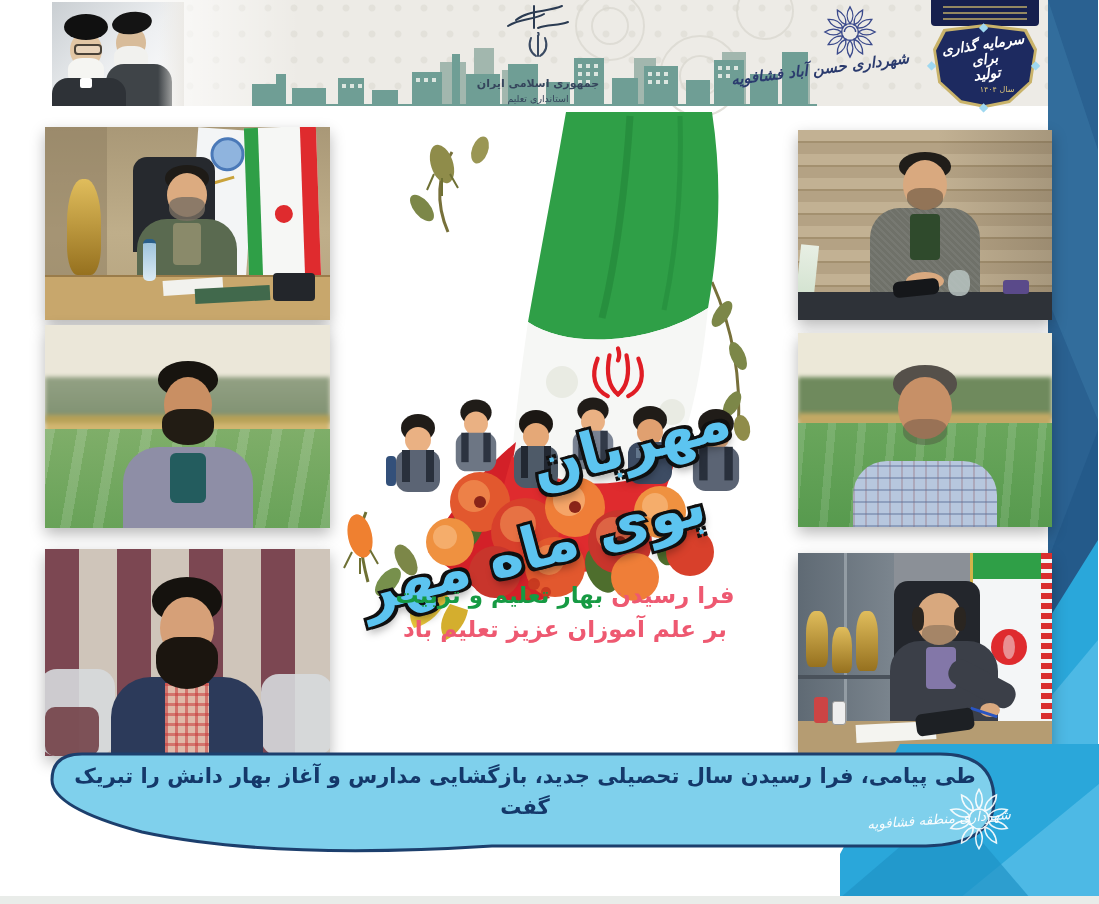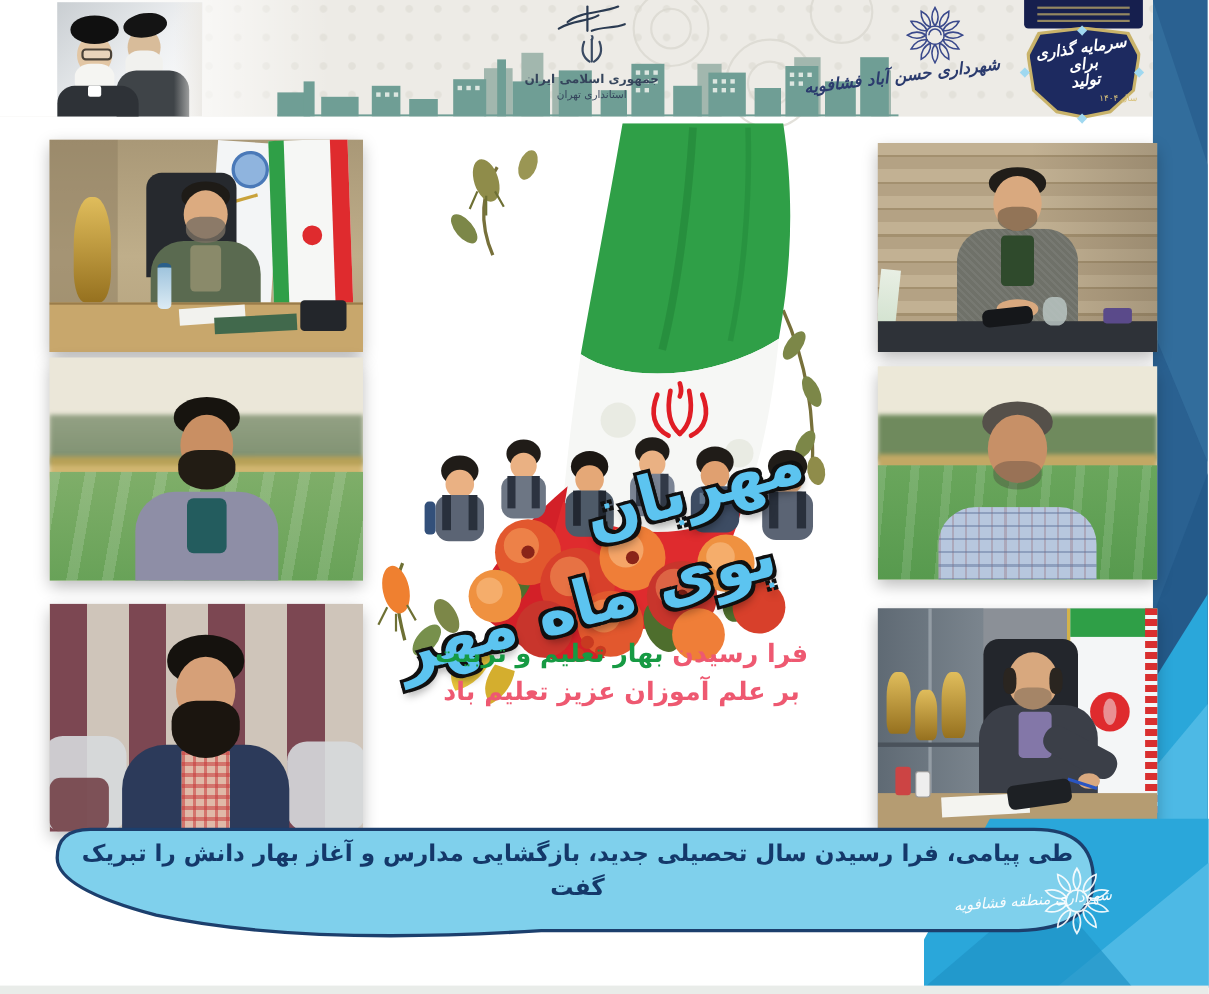--- a/index.html
+++ b/index.html
@@ -35,21 +35,21 @@
   
   .badge{position:absolute;left:925px;top:0;width:120px;height:110px;z-index:2;}
   .badge-top{position:absolute;left:6px;top:0;width:108px;height:26px;background:#161f4e;border-radius:0 0 4px 4px;}
   .badge-top i{position:absolute;left:12px;height:2px;width:84px;background:#c9b36a;opacity:.7;}
   .badge-body{position:absolute;left:8px;top:24px;width:104px;height:84px;background:#c9b36a;
      clip-path:polygon(50% 0,90% 6%,100% 30%,95% 70%,74% 94%,50% 100%,26% 94%,5% 70%,0 30%,10% 6%);}
   .badge-inner{position:absolute;left:3px;top:3px;width:98px;height:78px;background:#1d2a60;
      clip-path:polygon(50% 0,90% 6%,100% 30%,95% 70%,74% 94%,50% 100%,26% 94%,5% 70%,0 30%,10% 6%);}
   .badge-slogan{position:absolute;left:0;top:10px;width:100%;text-align:center;color:#fff;
      font-style:italic;font-weight:bold;font-size:14px;line-height:15px;transform:rotate(-8deg);direction:rtl;}
-  .badge-year{position:absolute;left:0;top:58px;width:100%;text-align:right;color:#d9c27a;font-size:8px;direction:rtl;}
+  .badge-year{position:absolute;left:12px;top:58px;width:100%;text-align:center;color:#d9c27a;font-size:8px;direction:rtl;}
   .diamond{position:absolute;color:#9fd8f0;font-size:12px;}
 </style>
 </head>
 <body>
 
 <div id="stage">
 
   <svg class="abs" style="left:1048px;top:0;width:50px;height:898px;" viewBox="0 0 50 898" preserveAspectRatio="none">
     <rect width="50" height="898" fill="#2a6191"></rect>
     <polygon points="0,0 50,150 50,420 0,300" fill="#34719f" opacity=".8"></polygon>
@@ -158,22 +158,22 @@
         </g>
       </svg>
       <svg width="26" height="30" viewBox="0 0 26 30" style="display:block;margin:2px auto 0;">
         <g fill="none" stroke="#3a4a62" stroke-width="2" stroke-linecap="round">
           <path d="M13 4 L13 24"></path>
           <path d="M6 6 C3 14 5 20 11 24"></path>
           <path d="M20 6 C23 14 21 20 15 24"></path>
           <path d="M13 0 C14 2 14 3 13 4"></path>
         </g>
       </svg>
-      <div class="gov-txt" dir="rtl" style="font-size:11px;font-weight:bold;margin-top:3px;">جمهوری اسلامی ایران</div>
-      <div class="gov-txt" dir="rtl" style="font-size:9.5px;margin-top:2px;">استانداری تهران</div>
+      <div class="gov-txt" dir="rtl" style="font-size:11px;font-weight:bold;margin-top:15px;">جمهوری اسلامی ایران</div>
+      <div class="gov-txt" dir="rtl" style="font-size:9.5px;margin-top:2px;">استانداری تعلیم</div>
     </div>
 
     <svg class="abs" style="left:818px;top:4px;width:64px;height:56px;" viewBox="0 0 60 60">
       <g fill="none" stroke="#3b4a8c" stroke-width="1.5">
         <circle cx="30" cy="30" r="9"></circle>
         <path d="M30 30 m-6 0 a6 6 0 0 1 12 0"></path>
         <g id="p1">
             <path d="M30 3 C34 9 34 16 30 21 C26 16 26 9 30 3 Z"></path>
           </g>
         <g transform="rotate(30 30 30)">

